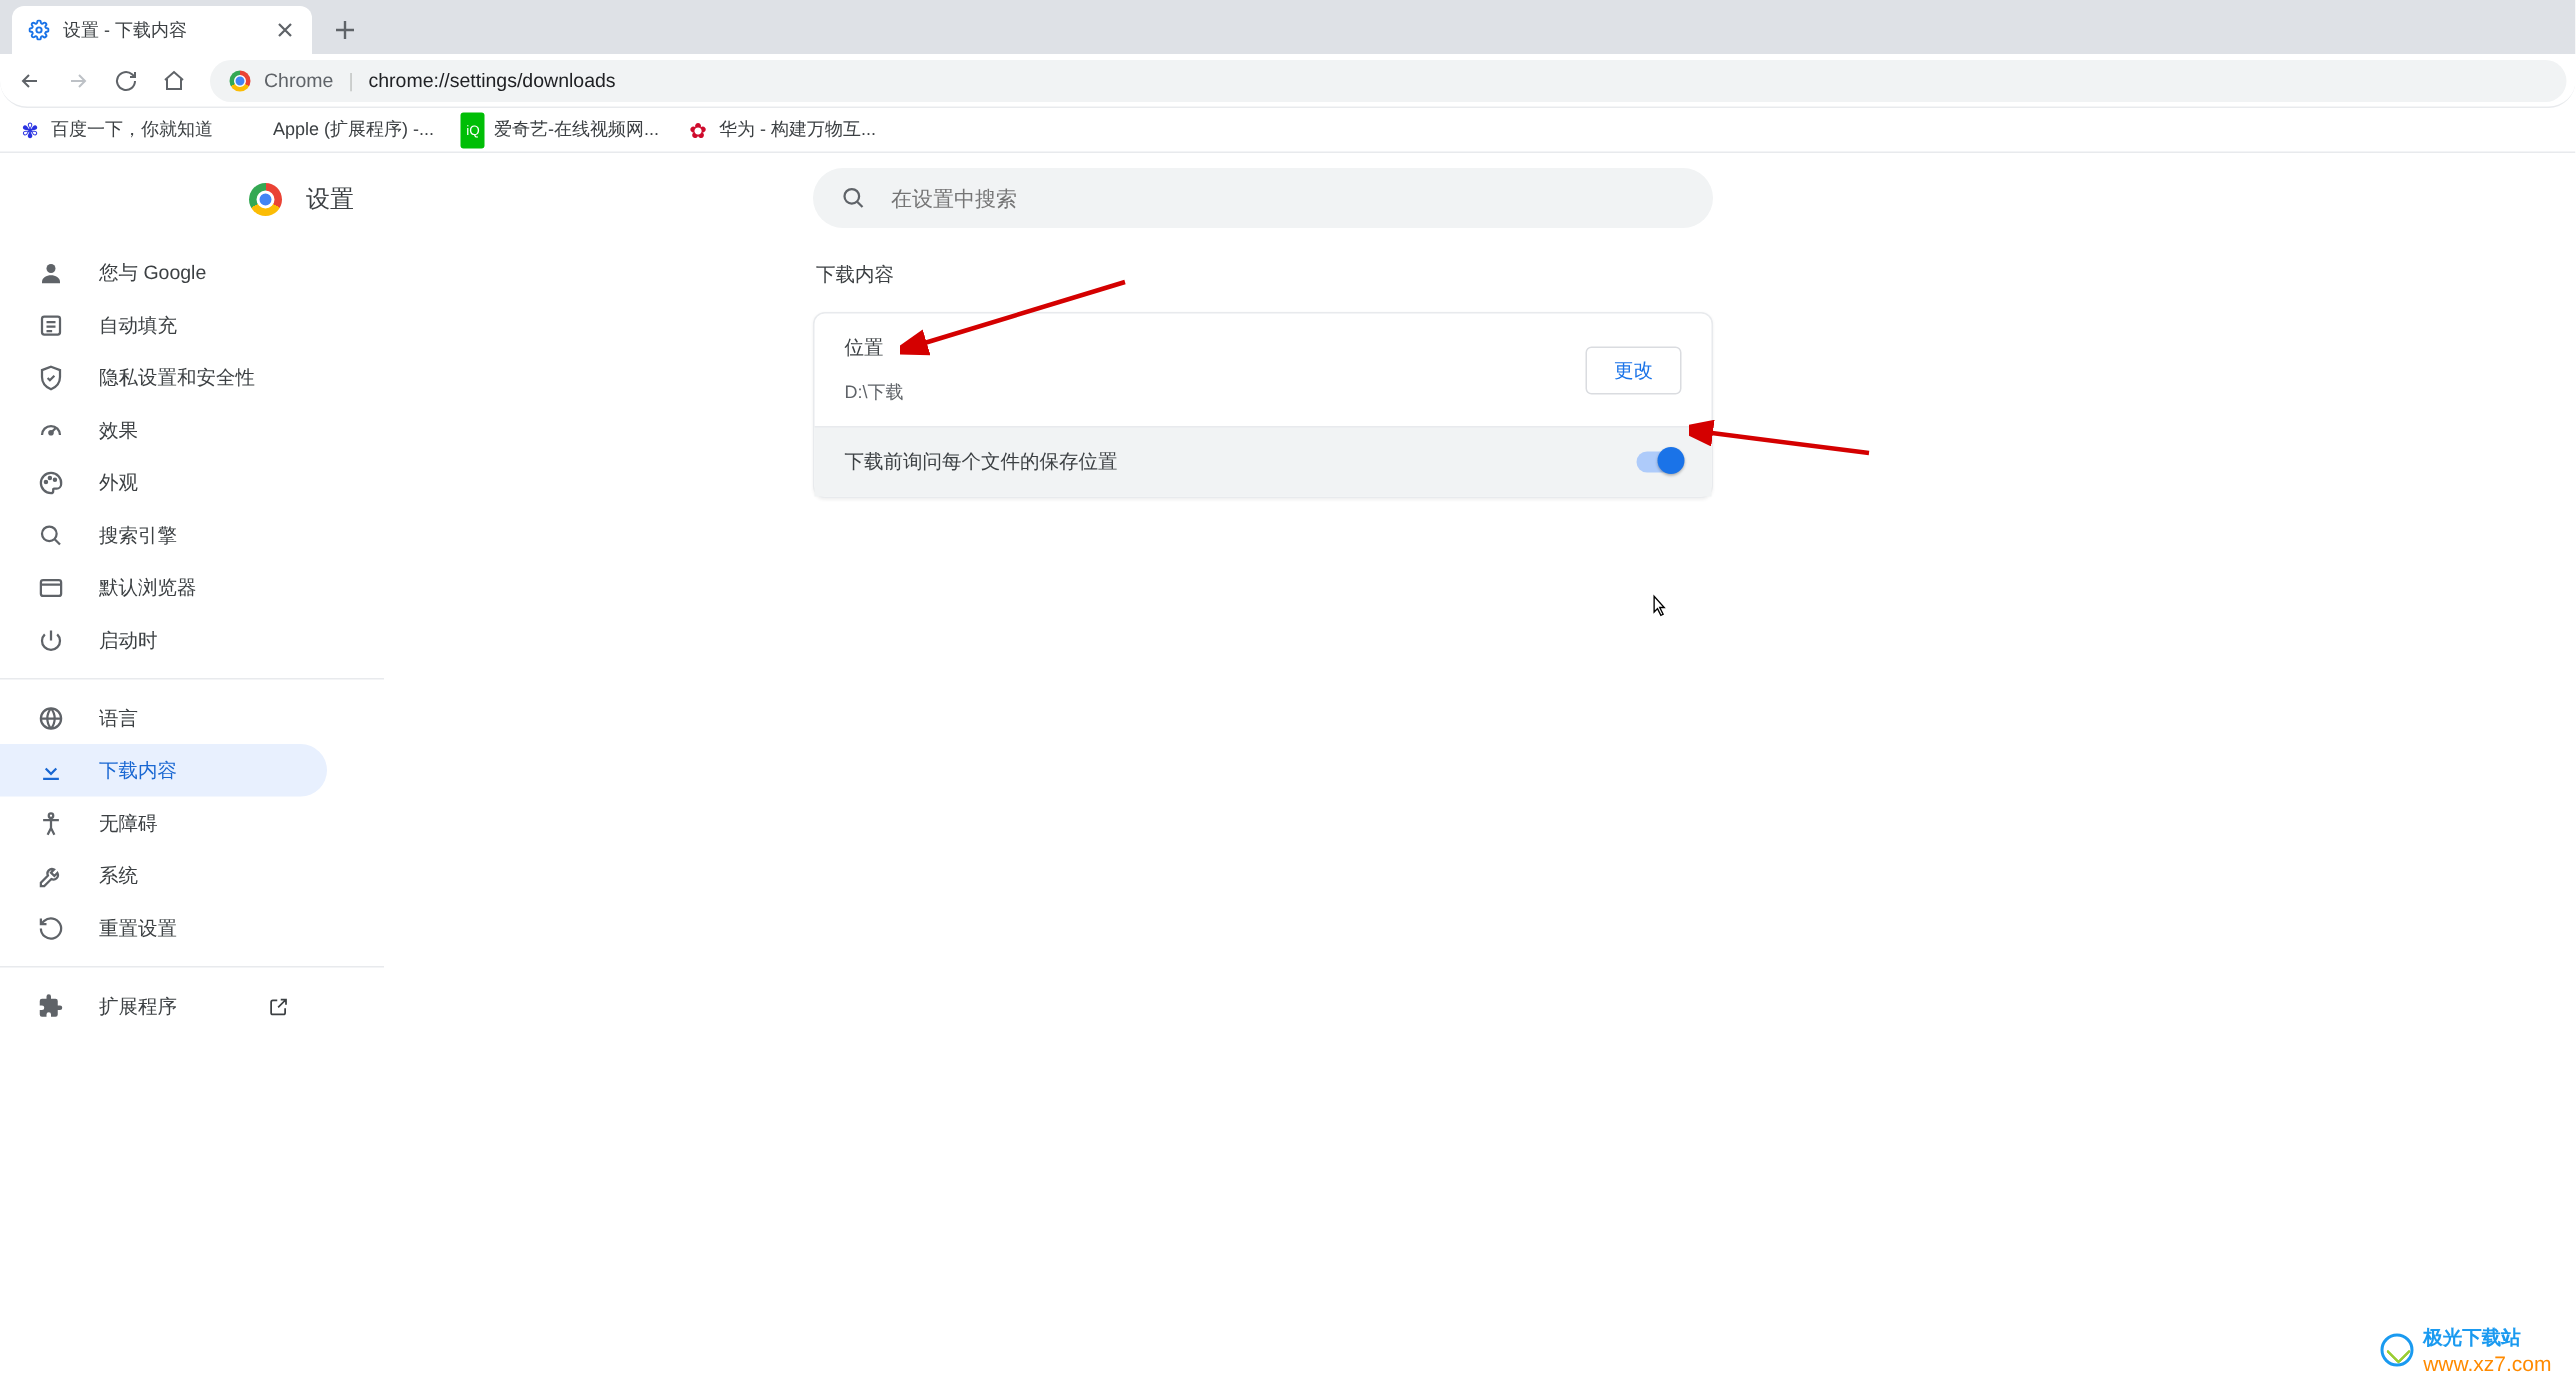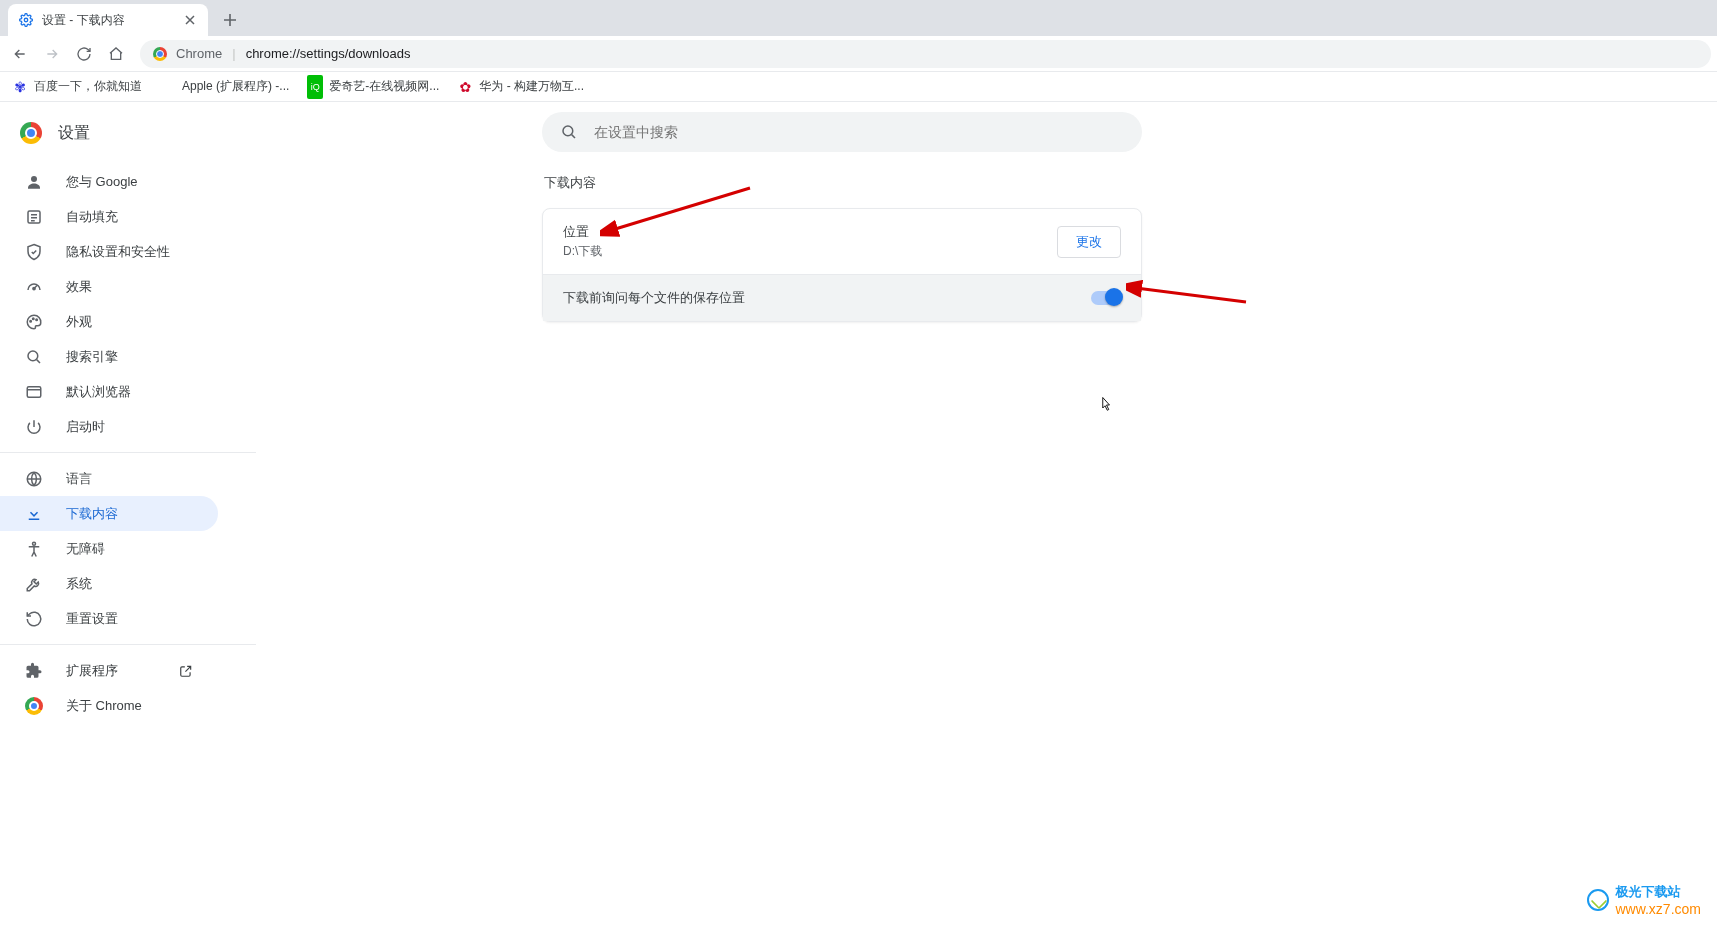--- a/index.html
+++ b/index.html
@@ -6,40 +6,40 @@
   body { font-family: "Microsoft YaHei", Arial, sans-serif; font-size: 13px; color: #202124; background: #fff; overflow: hidden; }
 
   
   .tab-strip { height: 36px; background: #dee1e6; display: flex; align-items: flex-end; padding-left: 8px; }
   .tab { background: #fff; height: 32px; border-radius: 8px 8px 0 0; display: flex; align-items: center; padding: 0 10px; min-width: 200px; gap: 8px; font-size: 12px; color: #3c4043; }
   .tab .favicon { width: 16px; height: 16px; display: inline-flex; align-items: center; justify-content: center; color: #1a73e8; }
   .tab .close { width: 16px; height: 16px; color: #5f6368; display: inline-flex; align-items: center; justify-content: center; margin-left: auto; }
   .new-tab { width: 28px; height: 28px; display: inline-flex; align-items: center; justify-content: center; color: #5f6368; margin-left: 8px; margin-bottom: 2px; }
 
   
-  .toolbar { height: 36px; background: #fff; border-bottom: 1px solid #e8eaed; display: flex; align-items: center; padding: 0 6px; gap: 4px; }
+  .toolbar { height: 36px; background: #fff; border-bottom: 1px solid #e8eaed; display: flex; align-items: center; padding: 0 6px; gap: 4px; border-radius: 18px; }
   .nav-btn { width: 28px; height: 28px; border-radius: 50%; display: inline-flex; align-items: center; justify-content: center; color: #5f6368; }
   .nav-btn.disabled { color: #bdc1c6; }
   .omnibox { flex: 1; height: 28px; background: #f1f3f4; border-radius: 14px; display: flex; align-items: center; padding: 0 12px; gap: 8px; font-size: 13px; color: #5f6368; margin-left: 6px; }
   .omnibox .site-info { width: 16px; height: 16px; display: inline-flex; align-items: center; justify-content: center; }
   .omnibox .prefix { color: #5f6368; }
   .omnibox .sep { color: #c4c7c5; margin: 0 2px; }
   .omnibox .url { color: #202124; }
 
   
   .bookmarks-bar { height: 30px; background: #fff; border-bottom: 1px solid #e8eaed; display: flex; align-items: center; padding: 0 12px; gap: 18px; font-size: 12px; color: #3c4043; }
   .bookmark { display: inline-flex; align-items: center; gap: 6px; }
   .bk-icon { width: 16px; height: 16px; display: inline-flex; align-items: center; justify-content: center; }
 
   
   .content { position: relative; display: flex; height: calc(927px - 36px - 36px - 30px); }
 
   
   .sidebar { width: 256px; padding-top: 14px; }
-  .app-header { display: flex; align-items: center; gap: 16px; padding: 6px 20px 16px 20px; }
+  .app-header { display: flex; align-items: center; gap: 16px; padding: 6px 20px 16px 20px; justify-content: flex-end; }
   .chrome-logo { width: 22px; height: 22px; border-radius: 50%; position: relative; background: conic-gradient(#ea4335 0 120deg, #fbbc05 120deg 240deg, #34a853 240deg 360deg); }
   .chrome-logo::after { content: ""; position: absolute; inset: 5px; background: #4285f4; border: 2.5px solid #fff; border-radius: 50%; }
   .app-title { font-size: 16px; color: #3c4043; }
   .nav-list { list-style: none; padding: 4px 0; }
   .nav-item { height: 35px; display: flex; align-items: center; padding: 0 24px; gap: 22px; border-radius: 0 18px 18px 0; margin-right: 38px; color: #3c4043; font-size: 13px; }
   .nav-item .icon { width: 20px; height: 20px; display: inline-flex; align-items: center; justify-content: center; color: #5f6368; }
   .nav-item.active { background: #e8f0fe; color: #1967d2; }
   .nav-item.active .icon { color: #1967d2; }
   .nav-sep { height: 1px; background: #e8eaed; margin: 8px 0; }
   .ext-link { width: 16px; height: 16px; display: inline-flex; align-items: center; justify-content: center; margin-left: auto; }
@@ -47,21 +47,21 @@
   
   .main { flex: 1; display: flex; flex-direction: column; align-items: flex-start; padding-top: 10px; }
   .main-inner { width: 600px; margin-left: 286px; }
   .search-wrap { width: 600px; height: 40px; background: #f1f3f4; border-radius: 20px; display: flex; align-items: center; padding: 16px 18px; gap: 16px; color: #5f6368; }
   .search-wrap input { border: none; background: transparent; outline: none; flex: 1; font-size: 14px; color: #202124; }
   .section-title { font-size: 13px; color: #3c4043; margin: 22px 0 16px 2px; }
   .card { width: 600px; border: 1px solid #e8eaed; border-radius: 8px; background: #fff; box-shadow: 0 1px 2px rgba(60,64,67,.08); }
   .row { display: flex; align-items: center; justify-content: space-between; padding: 14px 20px; }
   .row + .row { border-top: 1px solid #e8eaed; }
   .row.hovered { background: #f1f3f4; }
-  .row-left { display: flex; flex-direction: column; gap: 2px; }
+  .row-left { display: flex; flex-direction: column; gap: 12px; }
   .label { font-size: 13px; color: #3c4043; }
   .sublabel { font-size: 12px; color: #5f6368; }
   .change-btn { border: 1px solid #dadce0; background: #fff; color: #1a73e8; font-size: 13px; padding: 6px 18px; border-radius: 4px; }
 
   
   .toggle { width: 30px; height: 14px; background: #aecbfa; border-radius: 8px; position: relative; }
   .toggle::after { content: ""; position: absolute; right: -2px; top: -3px; width: 18px; height: 18px; background: #1a73e8; border-radius: 50%; box-shadow: 0 1px 2px rgba(0,0,0,.3); }
 
   
   .arrow-svg { position: absolute; pointer-events: none; }
@@ -290,28 +290,20 @@
             <svg width="18" height="18" viewBox="0 0 24 24" fill="currentColor">
               <path d="M20 11h-2V7a2 2 0 0 0-2-2h-4V3a2 2 0 1 0-4 0v2H4a2 2 0 0 0-2 2v4h2a2 2 0 1 1 0 4H2v4a2 2 0 0 0 2 2h4v-2a2 2 0 1 1 4 0v2h4a2 2 0 0 0 2-2v-4h2a2 2 0 1 0 0-4z"></path>
             </svg>
           </span>
           <span>扩展程序</span>
           <span class="ext-link">
             <svg width="14" height="14" viewBox="0 0 24 24" fill="none" stroke="currentColor" stroke-width="2">
               <path d="M14 4h6v6M20 4l-9 9M19 14v5a2 2 0 0 1-2 2H5a2 2 0 0 1-2-2V7a2 2 0 0 1 2-2h5"></path>
             </svg>
           </span>
-        </li>
-        <li class="nav-item">
-          <span class="icon">
-            <span style="width:18px;height:18px;border-radius:50%;background:conic-gradient(#ea4335 0 120deg,#fbbc05 120deg 240deg,#34a853 240deg 360deg);position:relative;display:inline-block">
-              <span style="position:absolute;inset:4px;background:#4285f4;border:2px solid #fff;border-radius:50%"></span>
-            </span>
-          </span>
-          <span>关于 Chrome</span>
         </li>
       </ul>
   </div>
 
   <div class="main">
     <div class="main-inner">
       <div class="search-wrap">
         <span>
           <svg width="18" height="18" viewBox="0 0 24 24" fill="none" stroke="#5f6368" stroke-width="2">
               <circle cx="10.5" cy="10.5" r="6.5"></circle>

